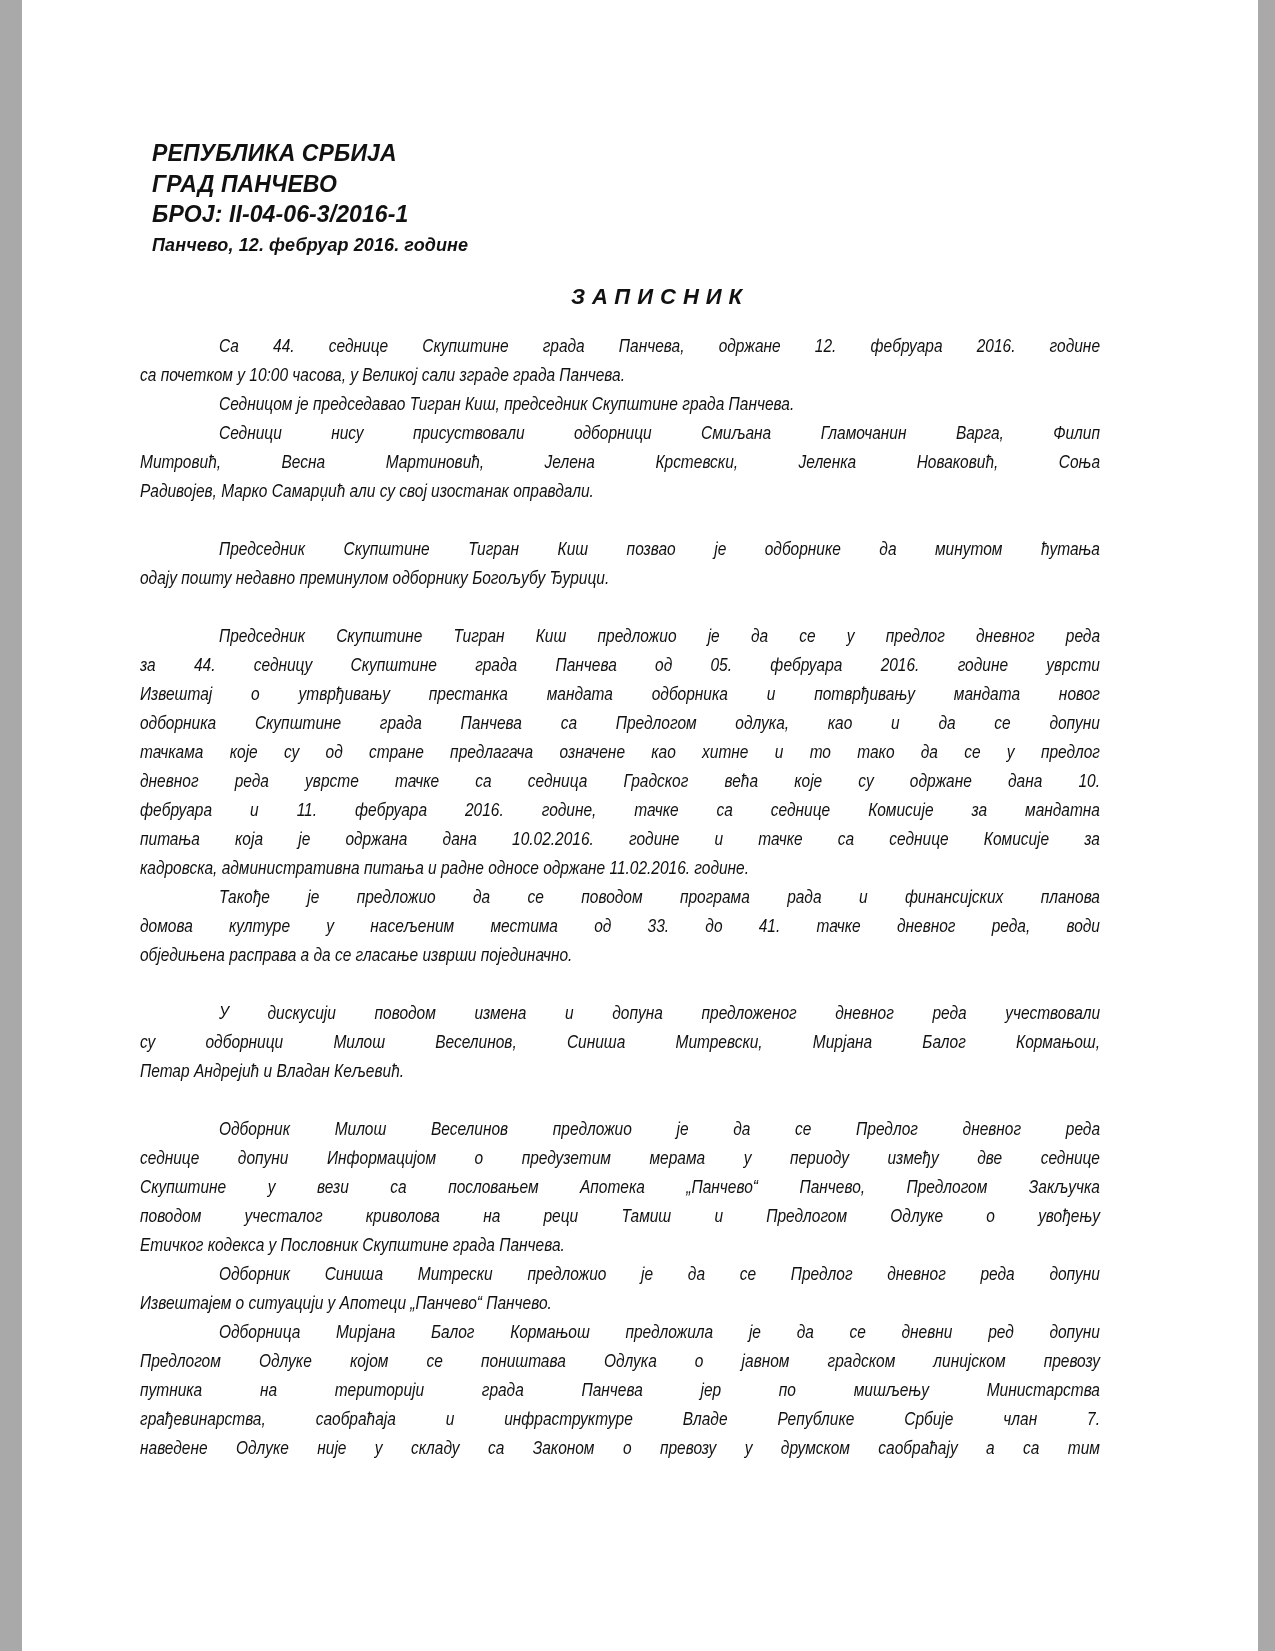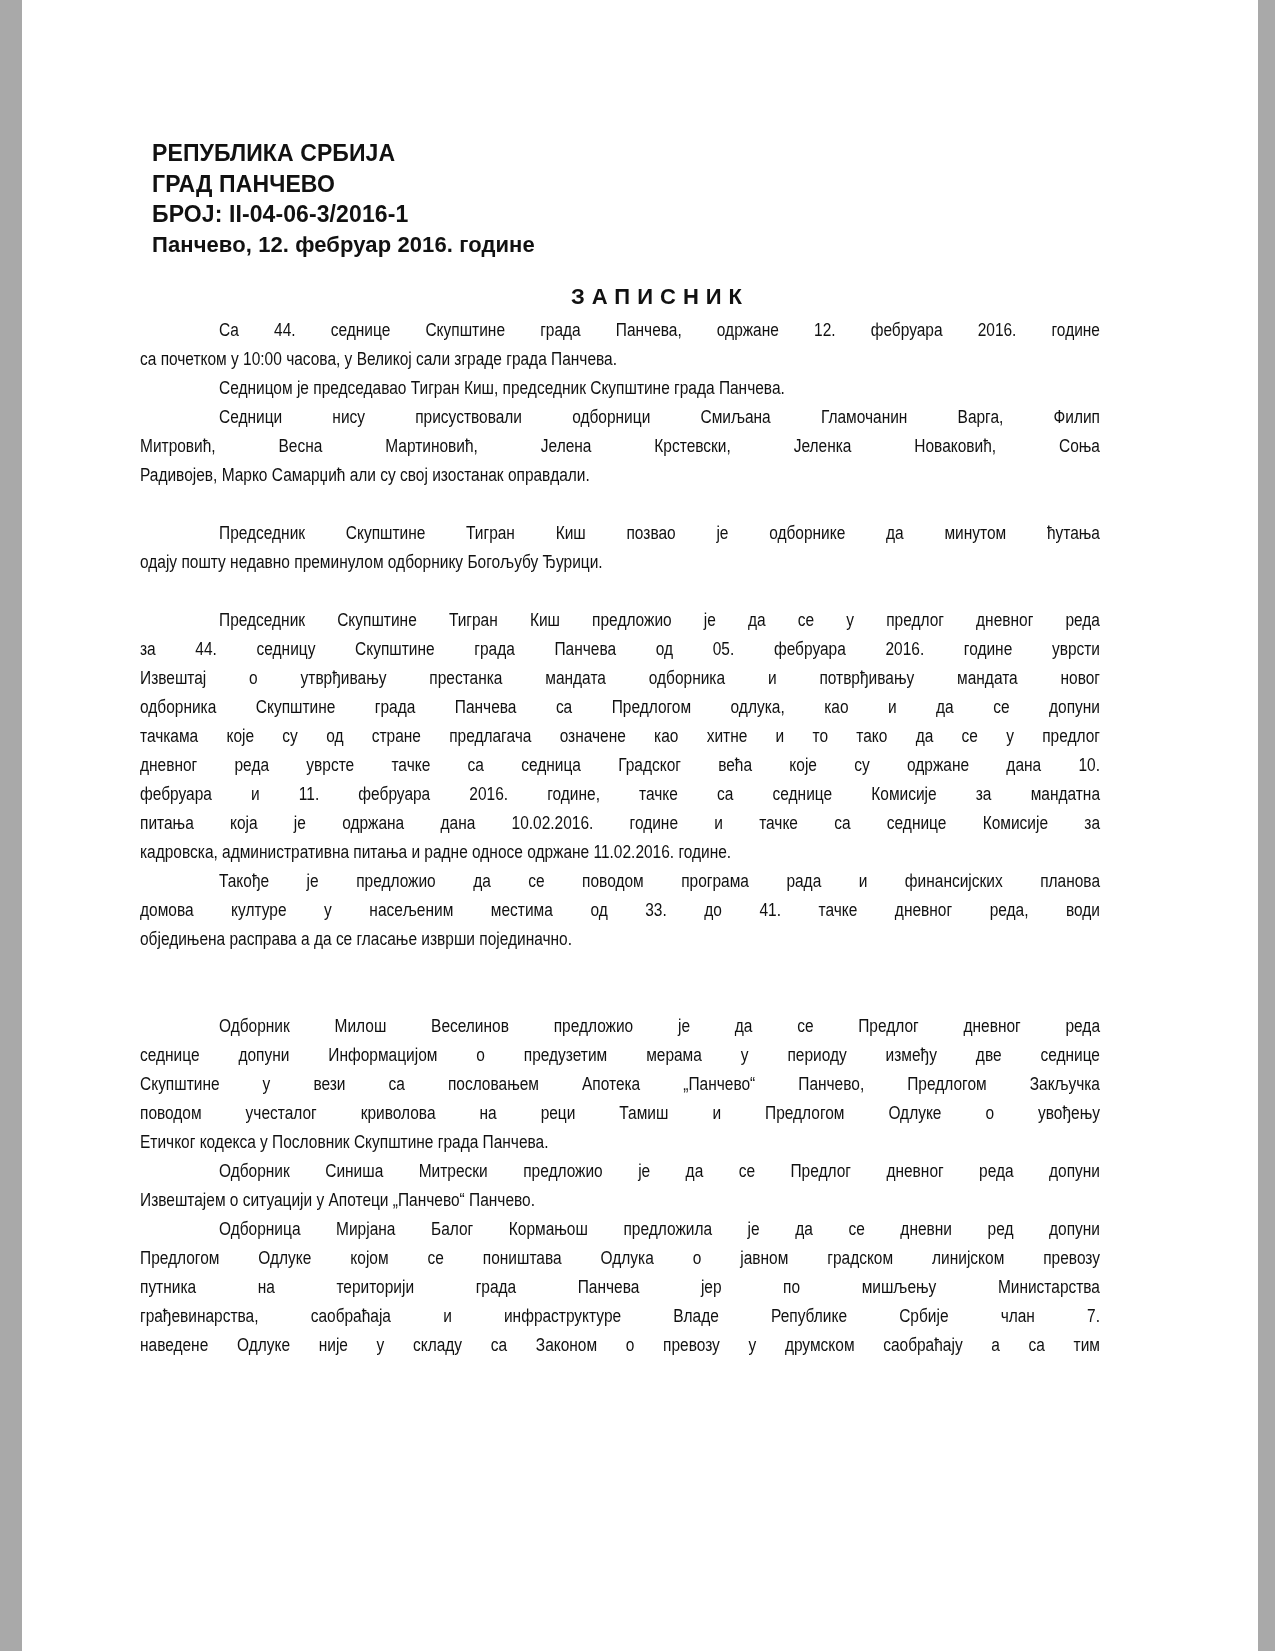--- a/index.html
+++ b/index.html
@@ -21,41 +21,42 @@
       height: 1651px;
       background: #ffffff;
     }
     .content {
       position: absolute;
       left: 118px;
       top: 138px;
       width: 960px;
       color: #111111;
       font-family: "Liberation Sans", sans-serif;
+      font-style: italic;
     }
     .header-block {
       margin-left: 12px;
     }
     .header-line {
       font-weight: bold;
       font-size: 23px;
       line-height: 30.5px;
       white-space: nowrap;
       letter-spacing: 0.1px;
     }
     .header-line.date {
-      font-size: 22px;
+      font-size: 18px;
     }
     .doc-title {
       text-align: center;
       font-weight: bold;
       font-size: 22px;
       letter-spacing: 7px;
       margin-top: 24px;
-      margin-bottom: 6px;
+      margin-bottom: 22px;
       padding-left: 80px;
     }
     .para {
       font-size: 18px;
       font-stretch: condensed;
     }
     .line {
       display: block;
       height: 29px;
       line-height: 29px;
@@ -118,20 +119,25 @@
           <div class="line" style="width: 1116.28px; transform: scaleX(0.86);">фебруара и 11. фебруара 2016. године, тачке са седнице Комисије за мандатна</div>
           <div class="line" style="width: 1116.28px; transform: scaleX(0.86);">питања која је одржана дана 10.02.2016. године и тачке са седнице Комисије за</div>
           <div class="line last" style="width: 859.203px; transform: scaleX(0.86);">кадровска, административна питања и радне односе одржане 11.02.2016. године.</div>
         </div>
         <div class="para">
           <div class="line first" style="width: 1024.42px; transform: scaleX(0.86); padding-left: 91.8605px;">Такође је предложио да се поводом програма рада и финансијских планова</div>
           <div class="line" style="width: 1116.28px; transform: scaleX(0.86);">домова културе у насељеним местима од 33. до 41. тачке дневног реда, води</div>
           <div class="line last" style="width: 627.891px; transform: scaleX(0.86);">обједињена расправа а да се гласање изврши појединачно.</div>
         </div>
         <div class="gap"></div>
+        <div class="para">
+          <div class="line first" style="width: 1024.42px; transform: scaleX(0.86); padding-left: 91.8605px;">У дискусији поводом измена и допуна предложеног дневног реда учествовали</div>
+          <div class="line" style="width: 1116.28px; transform: scaleX(0.86);">су одборници Милош Веселинов, Синиша Митревски, Мирјана Балог Кормањош,</div>
+          <div class="line last" style="width: 376.797px; transform: scaleX(0.86);">Петар Андрејић и Владан Кељевић.</div>
+        </div>
         <div class="gap"></div>
         <div class="para">
           <div class="line first" style="width: 1024.42px; transform: scaleX(0.86); padding-left: 91.8605px;">Одборник Милош Веселинов предложио је да се Предлог дневног реда</div>
           <div class="line" style="width: 1116.28px; transform: scaleX(0.86);">седнице допуни Информацијом о предузетим мерама у периоду између две седнице</div>
           <div class="line" style="width: 1116.28px; transform: scaleX(0.86);">Скупштине у вези са пословањем Апотека „Панчево“ Панчево, Предлогом Закључка</div>
           <div class="line" style="width: 1116.28px; transform: scaleX(0.86);">поводом учесталог криволова на реци Тамиш и Предлогом Одлуке о увођењу</div>
           <div class="line last" style="width: 593.75px; transform: scaleX(0.86);">Етичког кодекса у Пословник Скупштине града Панчева.</div>
         </div>
         <div class="para">
           <div class="line first" style="width: 1024.42px; transform: scaleX(0.86); padding-left: 91.8605px;">Одборник Синиша Митрески предложио је да се Предлог дневног реда допуни</div>

